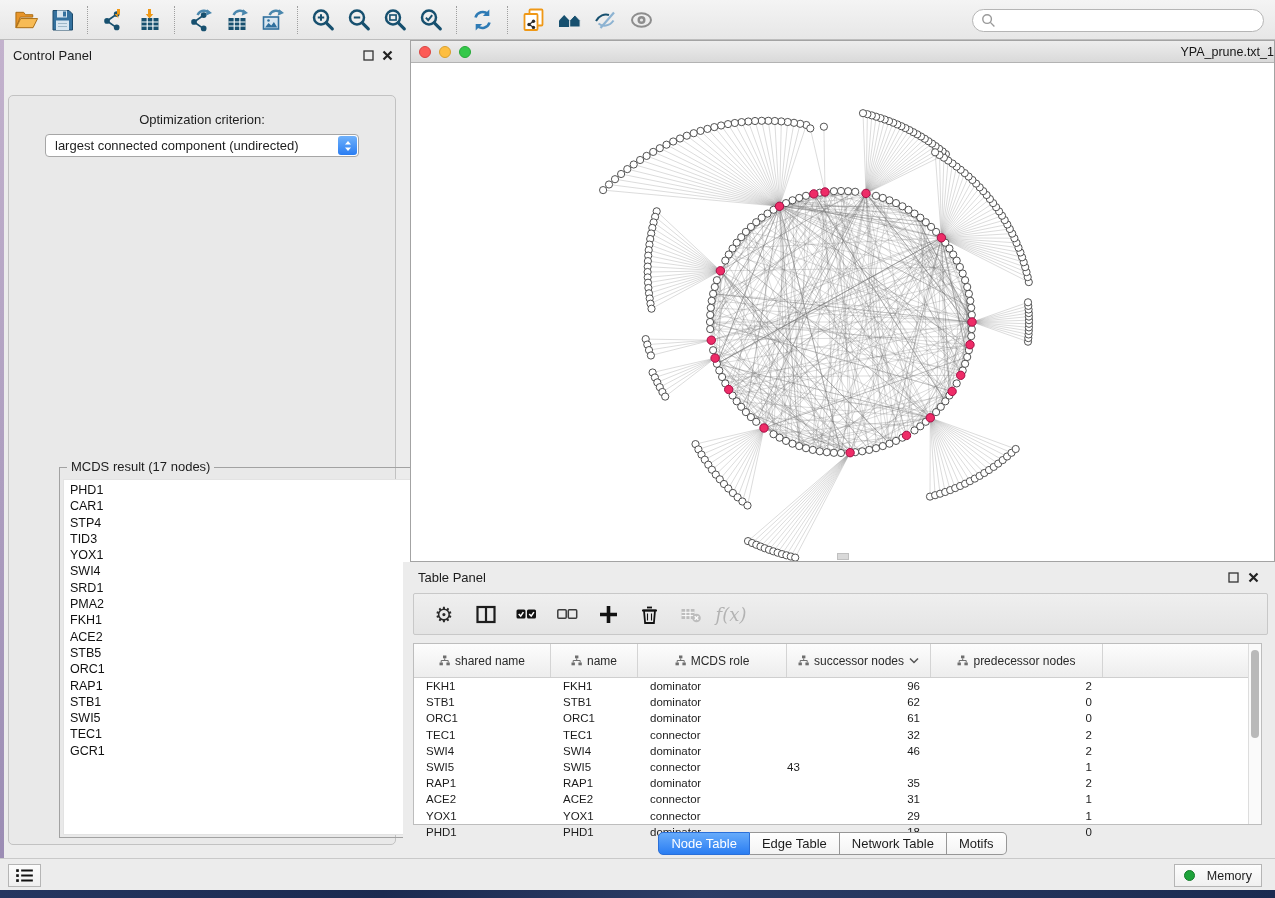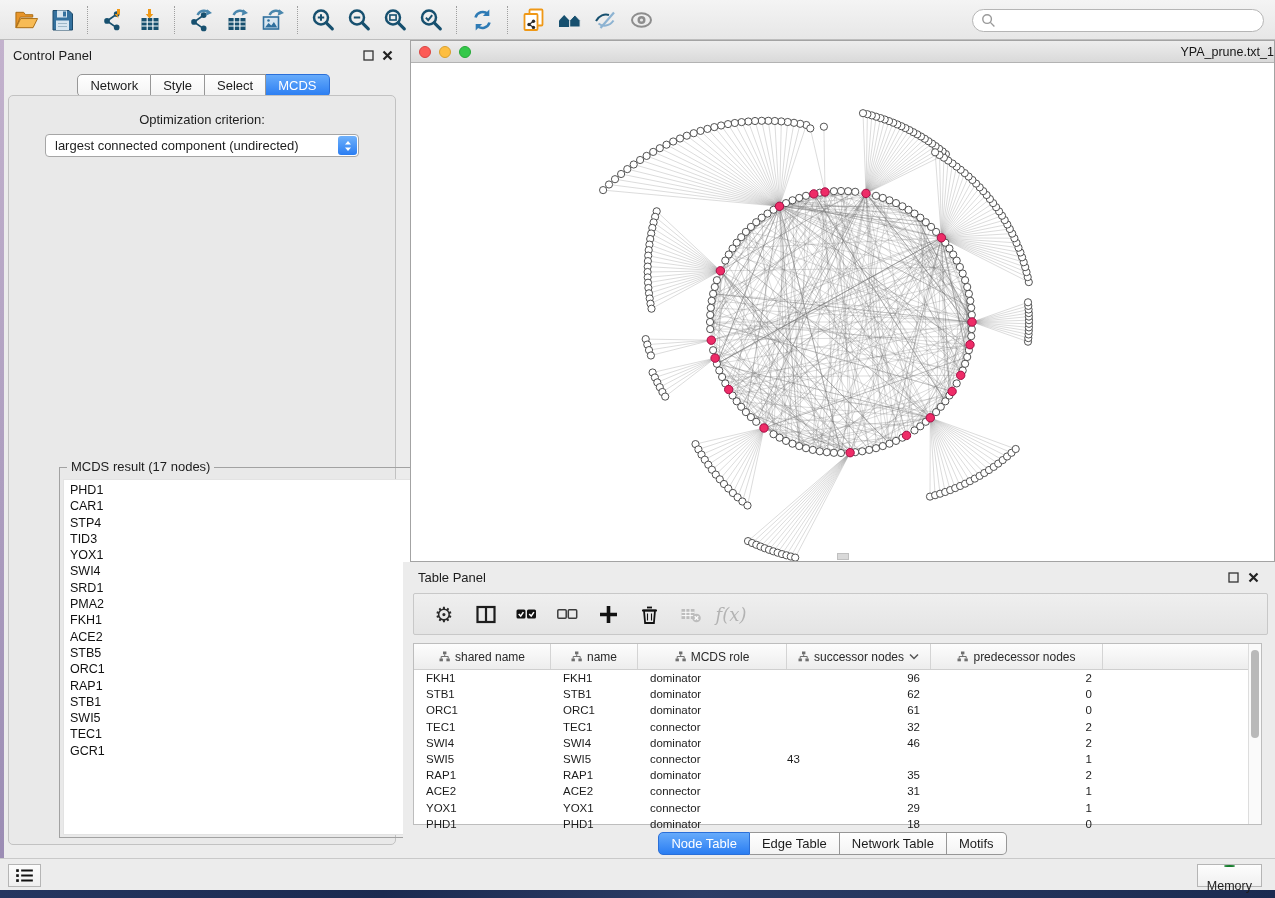--- a/index.html
+++ b/index.html
@@ -84,42 +84,42 @@
                 background:linear-gradient(#efefef,#e4e4e4); border:1px solid #c8c8c8; border-radius:2px;
                 display:flex; align-items:center; padding-left:17px; gap:15px; }
   .tp-ico { width:26px; height:26px; display:flex; align-items:center; justify-content:center; }
   .tp-ico svg { width:21px; height:21px; }
   .tp-ico.disabled { opacity:.9; }
   #fx-label { font-family:"DejaVu Serif",serif; font-style:italic; font-size:18px; color:#aeaeae; }
   #gear-glyph { font-size:21px; color:#2a2a2a; line-height:21px; }
 
   #node-table { position:absolute; left:10px; top:81px; width:849px; height:182px;
                 background:#fff; border:1px solid #bdbdbd; }
-  #nt-header { display:flex; height:26px; background:linear-gradient(#fdfdfd,#ededed);
+  #nt-header { display:flex; height:34px; background:linear-gradient(#fdfdfd,#ededed);
                border-bottom:1px solid #cfcfcf; }
   .nt-h { display:flex; align-items:center; justify-content:center; gap:5px;
           border-right:1px solid #d4d4d4; font-size:12px; color:#2a2a2a; overflow:hidden; }
   .nt-h:last-child { border-right:none; }
   .nt-row { display:flex; height:16.2px; }
   .nt-c { font-size:11.5px; color:#1c1c1c; overflow:hidden; white-space:nowrap; line-height:16.2px; }
   #nt-scroll { position:absolute; right:0; top:0; width:13px; height:180px; background:#fafafa;
                border-left:1px solid #ddd; }
   #nt-thumb { position:absolute; left:2px; top:6px; width:8px; height:88px; background:#b9b9b9; border-radius:5px; }
 
   #tp-tabs { position:absolute; left:0; right:13px; top:270px; display:flex; justify-content:center; }
 
   
   #status-bar { position:absolute; left:0; top:858px; width:1275px; height:32px;
                 background:#ececec; border-top:1px solid #c9c9c9; }
   #list-btn { position:absolute; left:8px; top:5px; width:33px; height:23px;
               background:linear-gradient(#fcfcfc,#efefef); border:1px solid #b5b5b5;
               display:flex; align-items:center; justify-content:center; }
   #memory-btn { position:absolute; right:13px; top:5px; height:23px;
                 background:linear-gradient(#fdfdfd,#f0f0f0); border:1px solid #b5b5b5;
-                display:flex; align-items:center; padding:0 9px; gap:12px; font-size:12.5px;flex-direction:column; }
+                display:flex; align-items:center; padding:0 9px; gap:12px; font-size:12.5px; }
   #memory-dot { width:11px; height:11px; border-radius:50%; background:#1ea33b; border:1px solid #157c2c; }
 </style>
 </head>
 <body>
 
 <div id="toolbar">
     <div class="tb-btn">
       <svg viewBox="0 0 26 24" width="25" height="24">
         <path d="M2 20V4h8l2 2.5h7.5V9H6.5L2 20z" fill="#e8952a" stroke="#a96a10"></path>
         <path d="M2.3 20l4.6-9.5H24.5L19.8 20z" fill="#f7bb55" stroke="#a96a10"></path>
@@ -273,26 +273,20 @@
 <div id="control-panel">
   <div class="panel-titlebar">
     <span class="panel-title">Control Panel</span>
     <svg class="panel-float" viewBox="0 0 11 11">
       <rect x="1" y="1" width="9" height="9" fill="none" stroke="#333" stroke-width="1.3"></rect>
     </svg>
     <svg class="panel-close" viewBox="0 0 11 11">
       <path d="M1.5 1.5l8 8M9.5 1.5l-8 8" stroke="#222" stroke-width="2.2"></path>
     </svg>
   </div>
-  <div id="cp-tabs">
-      <div class="seg-tab">Network</div>
-      <div class="seg-tab">Style</div>
-      <div class="seg-tab">Select</div>
-      <div class="seg-tab selected">MCDS</div>
-    </div>
   <div id="cp-inner">
     <div id="opt-label">Optimization criterion:</div>
     <div id="criterion-select">
       <span>largest connected component (undirected)</span>
       <span id="criterion-stepper">
         <svg viewBox="0 0 10 14" width="10" height="14">
           <path d="M2 5.5L5 2l3 3.5z" fill="#fff"></path>
           <path d="M2 8.5L5 12l3-3.5z" fill="#fff"></path>
         </svg>
       </span>

